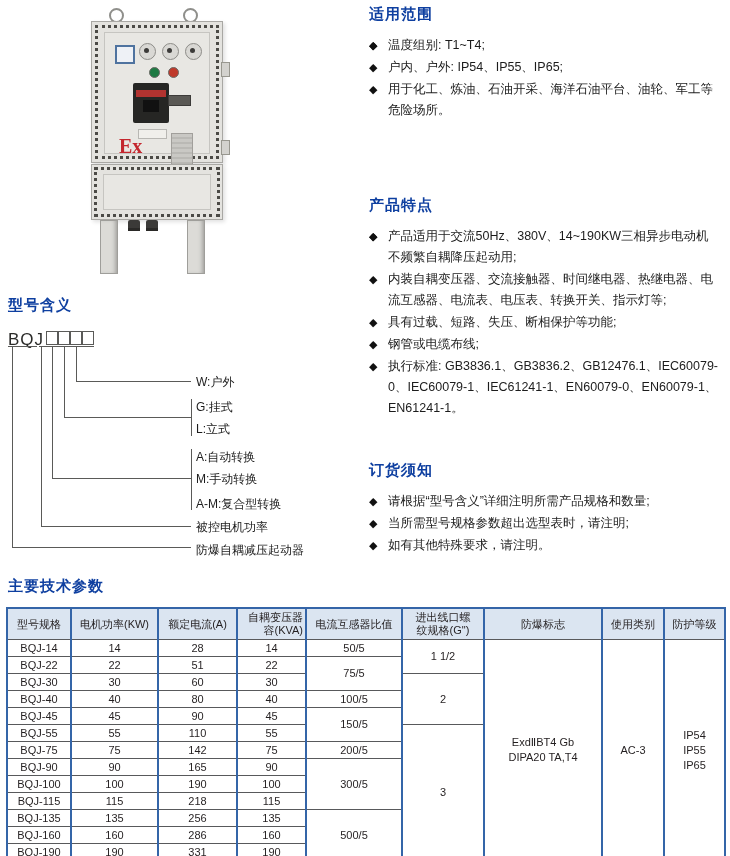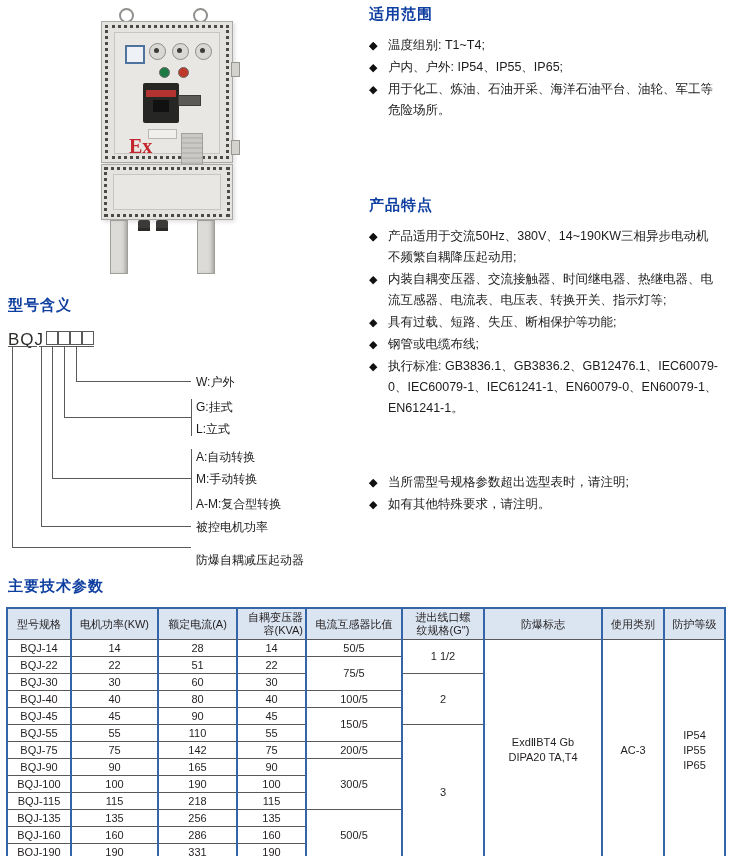--- a/index.html
+++ b/index.html
@@ -12,21 +12,21 @@
   .right-col{position:absolute;left:369px;top:5px;width:352px;height:600px;}
   .sec{position:absolute;left:0;width:352px;}
   .sec-scope{top:0;}
   .sec-features{top:191px;}
   .sec-ordering{top:456px;}
   ul.bullets{list-style:none;margin:11px 0 0 0;padding:0;}
   ul.bullets li{position:relative;padding-left:19px;font-size:12.5px;line-height:21px;margin-bottom:1px;color:#1c1c1c;}
   ul.bullets .marker{position:absolute;left:0;top:0;font-size:11px;color:#111;}
 
   
-  .photo{position:absolute;left:92px;top:8px;width:150px;height:272px;}
+  .photo{position:absolute;left:82px;top:8px;width:150px;height:272px;}
   .photo *{position:absolute;}
   .hook{top:0;width:11px;height:11px;border:2px solid #8f8f8b;border-radius:50%;}
   .hook.h1{left:27px;} .hook.h2{left:101px;}
   .cab-top{left:9px;top:13px;width:130px;height:140px;background:#e4e3df;border:1px solid #a9a8a4;box-shadow:2px 2px 4px rgba(0,0,0,.12);}
   .bolt-ring{inset:3px;border:3px dotted #4b4a46;}
   .door{inset:10px 12px 8px 12px;background:#e8e7e3;border:1px solid #c6c5c1;}
   .meter{left:10px;top:12px;width:16px;height:15px;background:#eef1f6;border:2px solid #4f739f;}
   .lamp{top:10px;width:15px;height:15px;border-radius:50%;background:#d9d8d4;border:1px solid #8d8c88;}
   .lamp::after{content:"";position:absolute;left:4px;top:4px;width:5px;height:5px;border-radius:50%;background:#3c3b39;}
   .lamp.l1{left:34px;} .lamp.l2{left:57px;} .lamp.l3{left:80px;}
@@ -125,22 +125,23 @@
       <ul class="bullets">
         <li><span class="marker">◆</span></li>
         <li><span class="marker">◆</span><span>产品适用于交流50Hz、380V、14~190KW三相异步电动机不频繁自耦降压起动用;</span></li>
         <li><span class="marker">◆</span><span>内装自耦变压器、交流接触器、时间继电器、热继电器、电流互感器、电流表、电压表、转换开关、指示灯等;</span></li>
         <li><span class="marker">◆</span><span>具有过载、短路、失压、断相保护等功能;</span></li>
         <li><span class="marker">◆</span><span>钢管或电缆布线;</span></li>
         <li><span class="marker">◆</span><span>执行标准: GB3836.1、GB3836.2、GB12476.1、IEC60079-0、IEC60079-1、IEC61241-1、EN60079-0、EN60079-1、EN61241-1。</span></li>
       </ul>
     </div>
     <div class="sec sec-ordering">
+      <h2 class="sec-title">订货须知</h2>
       <ul class="bullets">
-        <li><span class="marker">◆</span></li>
+        <li><span class="marker">◆</span><span>请根据“型号含义”详细注明所需产品规格和数量;</span></li>
         <li><span class="marker">◆</span><span>当所需型号规格参数超出选型表时，请注明;</span></li>
         <li><span class="marker">◆</span><span>如有其他特殊要求，请注明。</span></li>
       </ul>
     </div>
   </div>
 
   <h2 class="sec-title model-title">型号含义</h2>
   <div class="diagram">
     <span class="code">BQJ -</span>
     <span class="cbox" style="left:38px"></span>
@@ -166,21 +167,21 @@
     <span class="ln" style="left:183px;top:69px;width:1px;height:37px"></span>
     <span class="ln" style="left:183px;top:119px;width:1px;height:61px"></span>
 
     <span class="lbl" style="top:44px">W:户外</span>
     <span class="lbl" style="top:69px">G:挂式</span>
     <span class="lbl" style="top:91px">L:立式</span>
     <span class="lbl" style="top:119px">A:自动转换</span>
     <span class="lbl" style="top:141px">M:手动转换</span>
     <span class="lbl" style="top:166px">A-M:复合型转换</span>
     <span class="lbl" style="top:189px">被控电机功率</span>
-    <span class="lbl" style="top:222px">防爆自耦减压起动器</span>
+    <span class="lbl" style="top:212px">防爆自耦减压起动器</span>
   </div>
 
   <h2 class="sec-title params-title">主要技术参数</h2>
   <div class="tbl-wrap">
     <table class="params">
       <colgroup>
         <col style="width:64px">
           <col style="width:87px">
           <col style="width:79px">
         <col style="width:69px">

